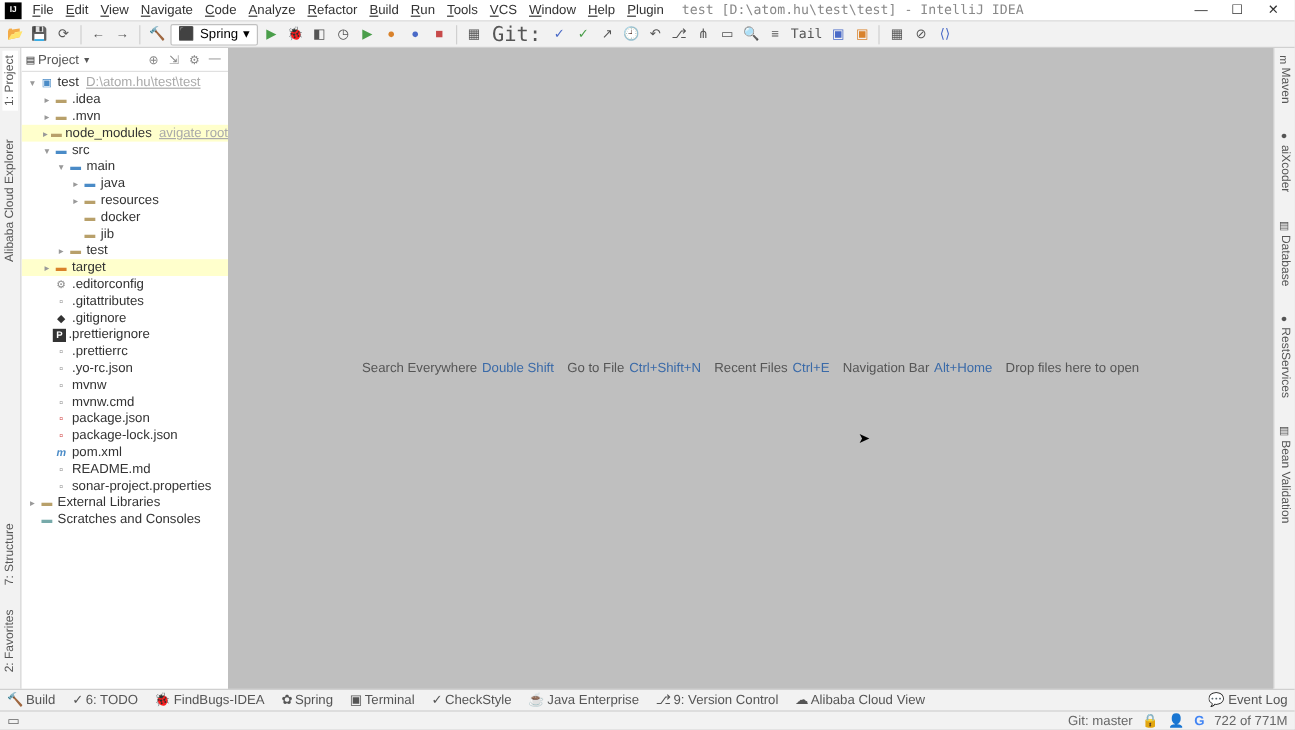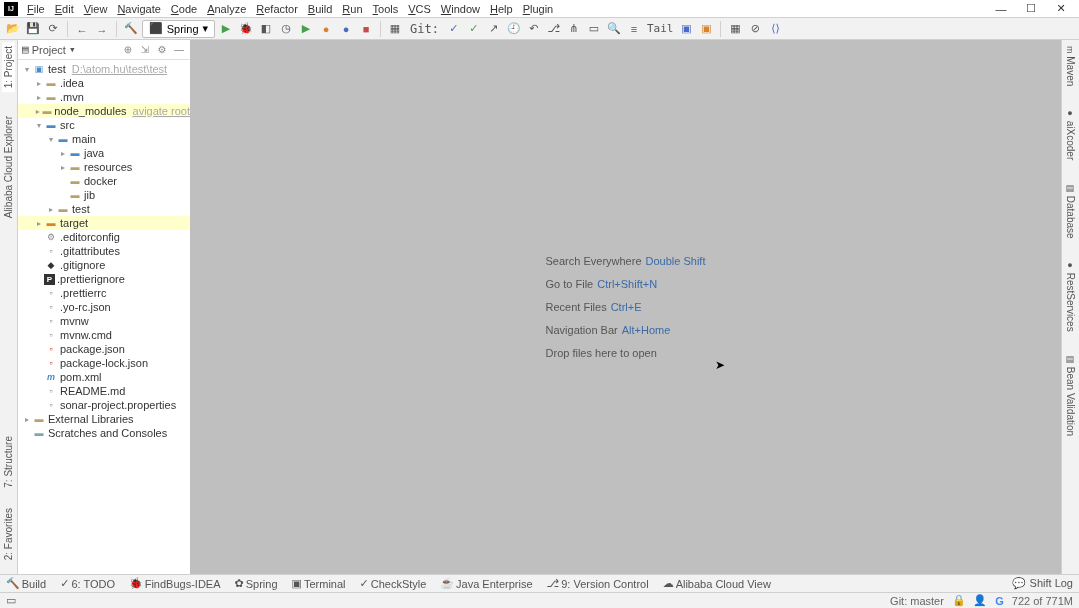--- a/index.html
+++ b/index.html
@@ -14,21 +14,21 @@
     .menu-item u { text-decoration: underline; }
     .title-text { margin-left: 12px; color: #888; font-family: monospace; font-size: 11px; }
     .window-controls { margin-left: auto; display: flex; gap: 2px; }
     .win-ctrl { width: 28px; height: 16px; display: flex; align-items: center; justify-content: center; color: #333; cursor: pointer; font-size: 11px; }
     
     
     .toolbar { height: 22px; background: #f2f2f2; border-bottom: 1px solid #d0d0d0; display: flex; align-items: center; padding: 0 4px; gap: 2px; }
     .tb-btn { width: 18px; height: 18px; display: flex; align-items: center; justify-content: center; cursor: pointer; color: #555; font-size: 11px; }
     .tb-sep { width: 1px; height: 16px; background: #d0d0d0; margin: 0 3px; }
     .run-config { height: 18px; border: 1px solid #c0c0c0; border-radius: 2px; padding: 0 6px; display: flex; align-items: center; gap: 4px; font-family: monospace; font-size: 11px; background: #fff; cursor: pointer; }
-    .git-label { color: #555; margin: 0 4px; font-family: monospace; font-size: 12px; }
+    .git-label { color: #555; margin: 0 4px; font-family: monospace; font-size: 17px; }
     .tail-label { color: #555; margin: 0 2px; font-family: monospace; font-size: 11px; text-align: center; }
     .green { color: #4a9e4a; }
     .red { color: #c74a4a; }
     .blue { color: #4a6ac7; }
     .orange { color: #d9822b; }
     
     
     .main-area { flex: 1; display: flex; min-height: 0; }
     
     
@@ -51,21 +51,21 @@
     .tree-row .ticon { width: 14px; display: inline-flex; align-items: center; justify-content: center; margin-right: 2px; font-size: 9px; }
     .tree-row .lbl {}
     .tree-row .muted { color: #aaa; margin-left: 6px; text-decoration: underline; }
     .folder-ic { color: #b8a06a; }
     .folder-blue { color: #4a8bc7; }
     .folder-orange { color: #d9822b; }
     .file-ic { color: #888; }
     
     
     .editor-area { flex: 1; background: #bfbfbf; display: flex; align-items: center; justify-content: center; position: relative; }
-    .tips { display: flex; flex-direction: column; gap: 11px; font-family: monospace; font-size: 11px; color: #555; }
+    .tips { display: flex; gap: 11px; font-family: monospace; font-size: 11px; color: #555; }
     .tips .tip {}
     .tips .shortcut { color: #3a6aa8; margin-left: 4px; }
     
     
     .right-tool-strip { width: 18px; background: #f2f2f2; border-left: 1px solid #d0d0d0; display: flex; flex-direction: column; align-items: center; padding-top: 2px; gap: 14px; }
     .rvtab { writing-mode: vertical-rl; font-size: 10px; color: #555; cursor: pointer; padding: 4px 1px; white-space: nowrap; }
     .rvtab .ic { font-size: 9px; }
     
     
     .bottom-bar { height: 18px; background: #f2f2f2; border-top: 1px solid #d0d0d0; display: flex; align-items: center; padding: 0 6px; gap: 14px; font-size: 10px; }
@@ -92,20 +92,21 @@
       <span class="menu-item"><u>A</u>nalyze</span>
       <span class="menu-item"><u>R</u>efactor</span>
       <span class="menu-item"><u>B</u>uild</span>
       <span class="menu-item"><u>R</u>un</span>
       <span class="menu-item"><u>T</u>ools</span>
       <span class="menu-item"><u>V</u>CS</span>
       <span class="menu-item"><u>W</u>indow</span>
       <span class="menu-item"><u>H</u>elp</span>
       <span class="menu-item"><u>P</u>lugin</span>
     </div>
+  <div class="title-text">test [D:\atom.hu\test\test] - IntelliJ IDEA</div>
   <div class="window-controls">
     <div class="win-ctrl">—</div>
     <div class="win-ctrl">☐</div>
     <div class="win-ctrl">✕</div>
   </div>
 </div>
 
 <div class="toolbar">
   <div class="tb-btn">📂</div>
   <div class="tb-btn">💾</div>
@@ -335,21 +336,21 @@
 <div class="bt-tab"><span>🔨</span>Build</div>
     <div class="bt-tab"><span>✓</span>6: TODO</div>
     <div class="bt-tab"><span>🐞</span>FindBugs-IDEA</div>
     <div class="bt-tab"><span>✿</span>Spring</div>
     <div class="bt-tab"><span>▣</span>Terminal</div>
     <div class="bt-tab"><span>✓</span>CheckStyle</div>
     <div class="bt-tab"><span>☕</span>Java Enterprise</div>
     <div class="bt-tab"><span>⎇</span>9: Version Control</div>
     <div class="bt-tab"><span>☁</span>Alibaba Cloud View</div>
     <div class="bt-right">
-      <div class="bt-tab">💬 Shift Log</div>
+      <div class="bt-tab">💬 Event Log</div>
     </div>
   </div>
 
 <div class="status-bar">
   <span>▭</span>
   <div class="status-right">
     <span>Git: master</span>
     <span>🔒</span>
     <span>👤</span>
     <span style="color:#4285f4;font-weight:bold">G</span>

